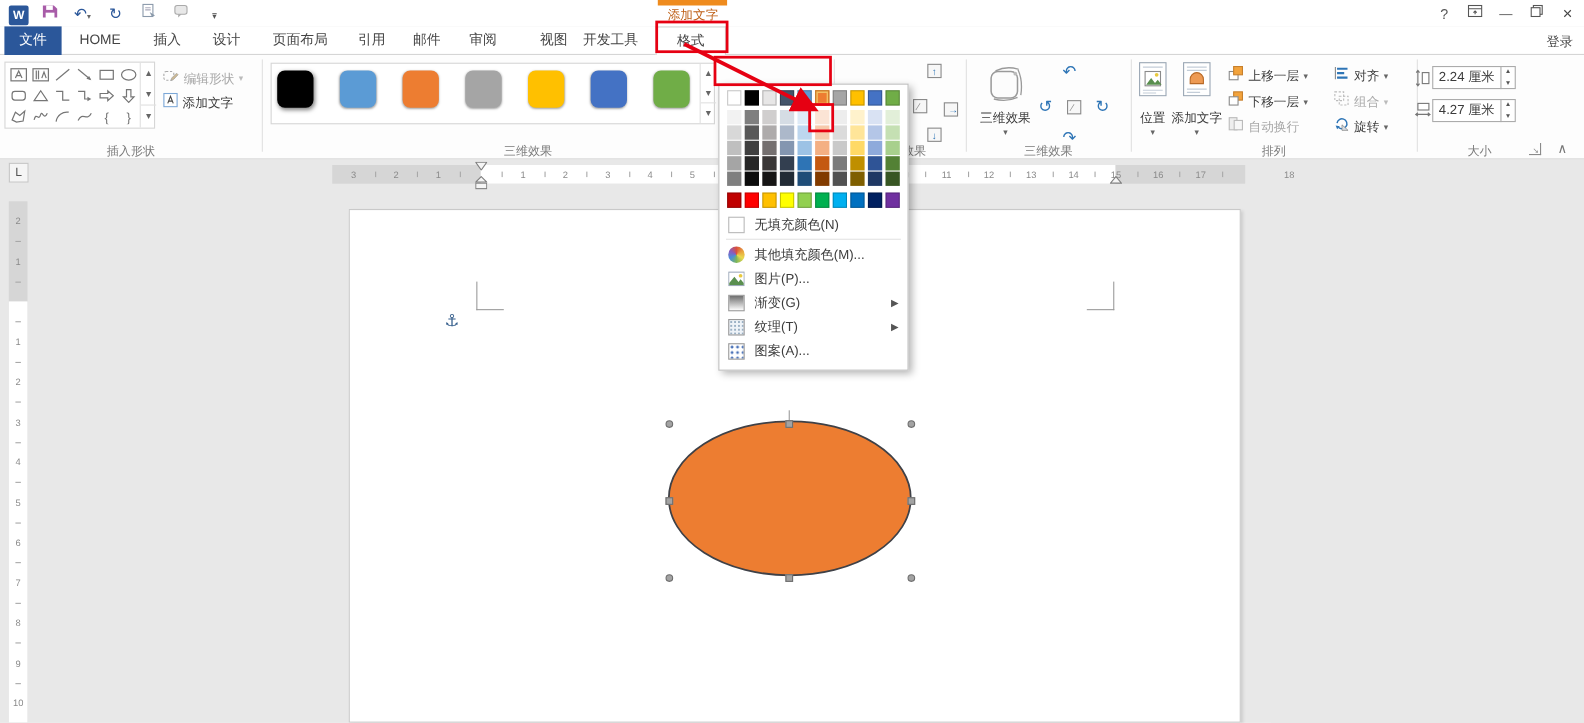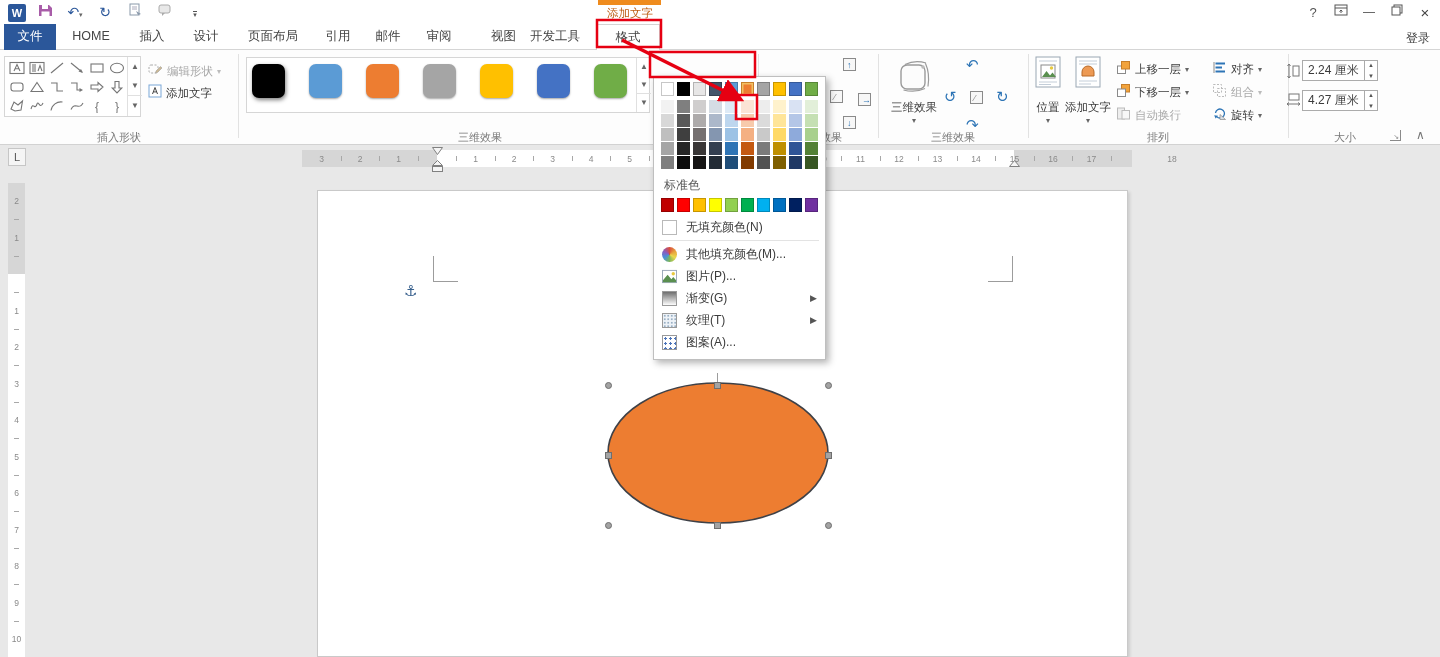--- a/index.html
+++ b/index.html
@@ -610,21 +610,20 @@
         <div class="vcell" style="background: rgb(12, 12, 12);"></div>
         <div class="vcell" style="background: rgb(22, 21, 21);"></div>
         <div class="vcell" style="background: rgb(34, 43, 53);"></div>
         <div class="vcell" style="background: rgb(31, 77, 120);"></div>
         <div class="vcell" style="background: rgb(130, 59, 0);"></div>
         <div class="vcell" style="background: rgb(82, 82, 82);"></div>
         <div class="vcell" style="background: rgb(127, 95, 0);"></div>
         <div class="vcell" style="background: rgb(31, 56, 100);"></div>
         <div class="vcell" style="background: rgb(55, 86, 35);"></div>
       </div>
-    <div class="dd-head">标准色</div>
     <div class="swrow" id="stdrow">
         <div class="sw" style="background: rgb(192, 0, 0);"></div>
         <div class="sw" style="background: rgb(255, 0, 0);"></div>
         <div class="sw" style="background: rgb(255, 192, 0);"></div>
         <div class="sw" style="background: rgb(255, 255, 0);"></div>
         <div class="sw" style="background: rgb(146, 208, 80);"></div>
         <div class="sw" style="background: rgb(0, 176, 80);"></div>
         <div class="sw" style="background: rgb(0, 176, 240);"></div>
         <div class="sw" style="background: rgb(0, 112, 192);"></div>
         <div class="sw" style="background: rgb(0, 32, 96);"></div>

